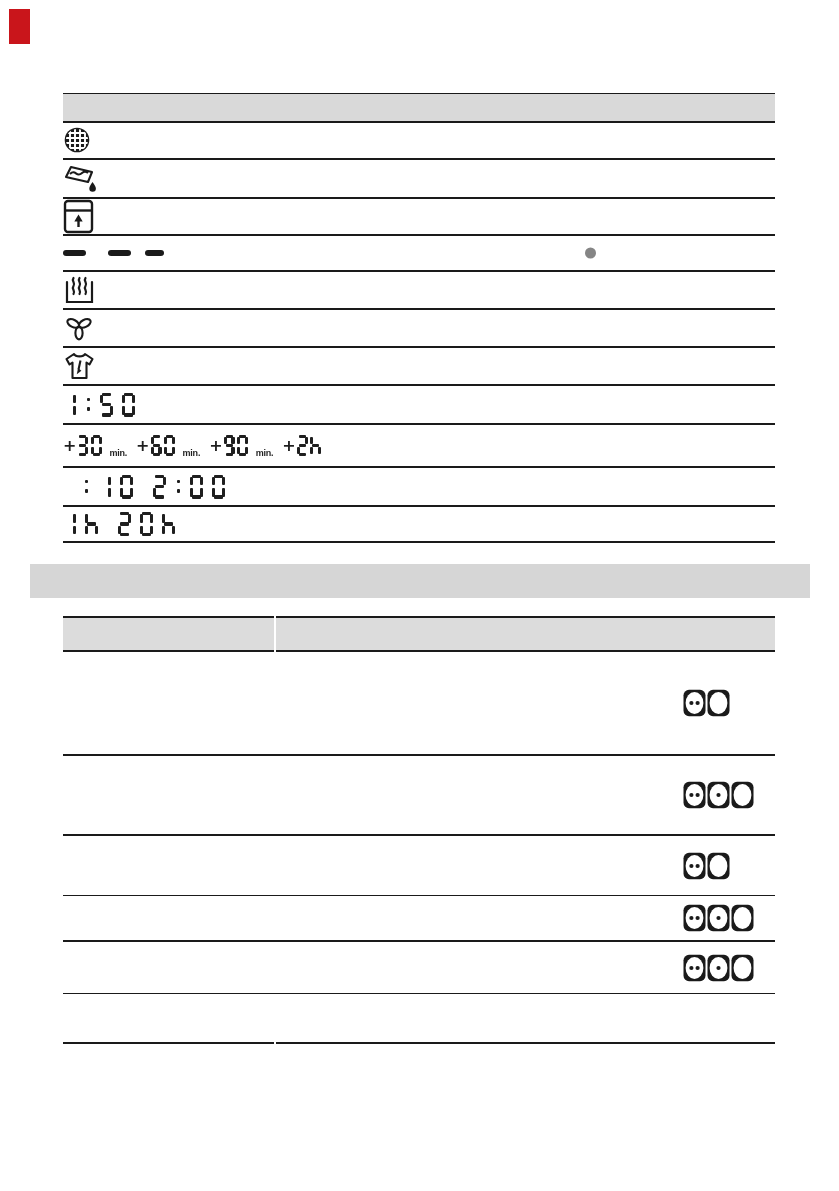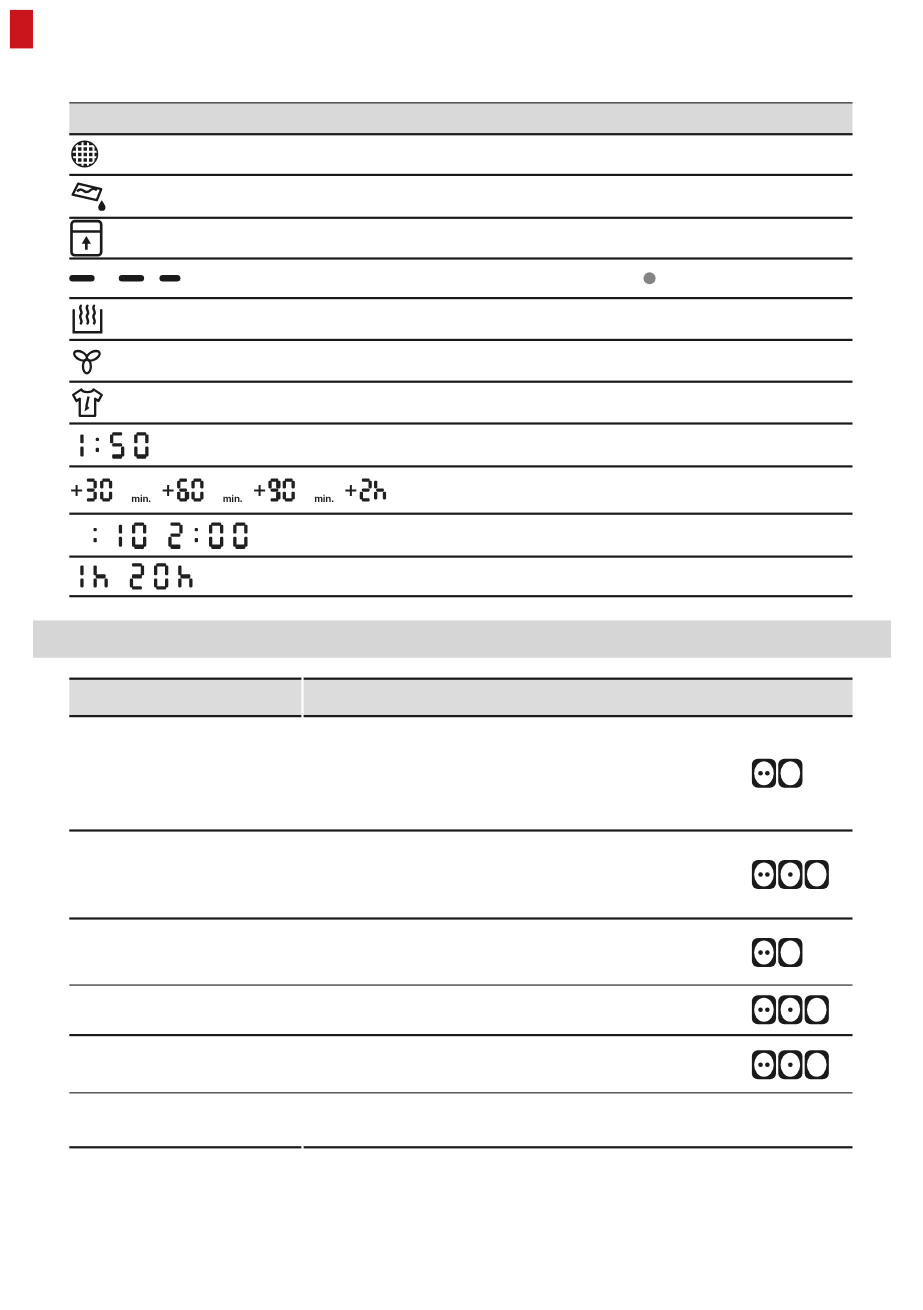--- a/index.html
+++ b/index.html
@@ -40,21 +40,21 @@
   .sd-colon .d2{left:1.5px;bottom:6px;width:3.2px;height:3.2px}
   .sd-gap { display:inline-block; width:11px; height:1px; }
 
   .seg-sm .sd { width:11px; height:21px; margin-right:2.5px; }
   .seg-sm .s-f,.seg-sm .s-b{height:7px}
   .seg-sm .s-e,.seg-sm .s-c{height:7px}
   .seg-sm .s-g{top:9px}
 
   .btn-group { display:inline-flex; align-items:center; margin-right:9px; }
   .seg-plus { font:700 16px "DejaVu Sans", sans-serif; color:#1f1f1f; margin-right:1px; line-height:21px; }
-  .seg-unit { font:700 9px "Liberation Sans", sans-serif; color:#1f1f1f; align-self:flex-end; margin-left:15px; padding-bottom:1px; letter-spacing:-0.2px;text-align:right; }
+  .seg-unit { font:700 9px "Liberation Sans", sans-serif; color:#1f1f1f; align-self:flex-end; margin-left:5px; padding-bottom:1px; letter-spacing:-0.2px;text-align:right; }
 
   .indent20 { padding-left:20px; }
 
   
   .band { position:absolute; left:30px; top:564px; width:780px; height:34px; background:#d6d6d6; }
 
   
   .t2 { position:absolute; left:63px; top:616px; width:712px; }
   .t2-header { display:flex; gap:2px; }
   .t2-header .cell { background:#dcdcdc; height:36px; border-top:2.5px solid #1a1a1a; border-bottom:2.5px solid #1a1a1a; }

